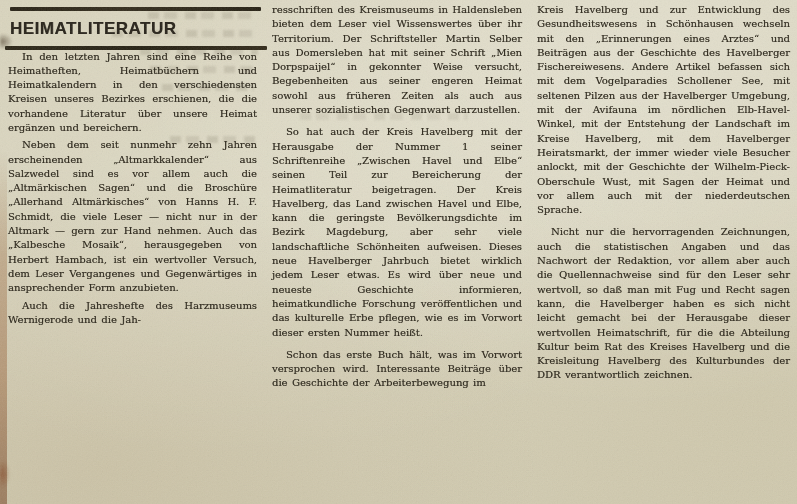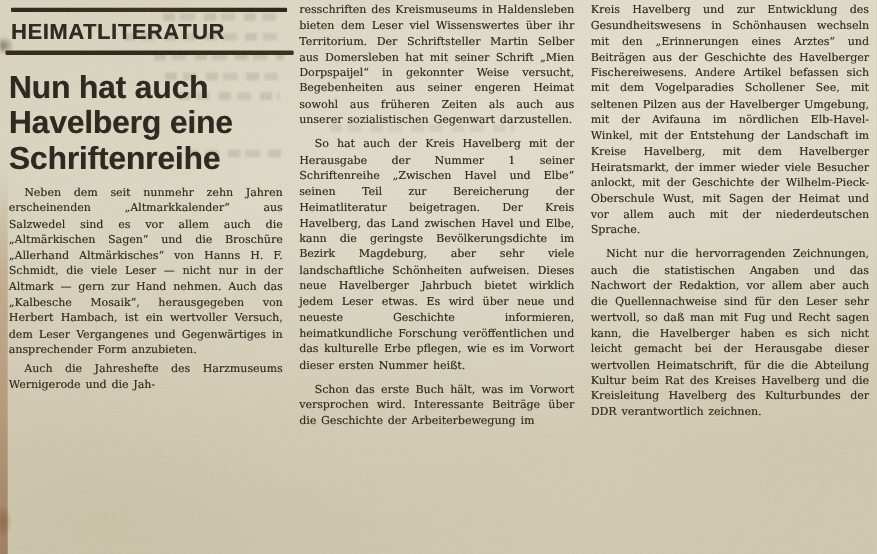--- a/index.html
+++ b/index.html
@@ -33,21 +33,21 @@
   .col-1 .para{margin-bottom:3px;}
   .para.indent{text-indent:14px;}
   .para.last{margin-bottom:0;}
   
   .kicker-block{padding-top:7px;}
   .rule-thick{height:4px;width:251px;margin-left:2px;
     background:linear-gradient(90deg,#272114,#332c1c 45%,#241f12);
     border-radius:1px;}
   .kicker{
     font-family:"Liberation Sans", sans-serif;font-weight:bold;
-    font-size:20px;line-height:22px;letter-spacing:0.5px;
+    font-size:17px;line-height:22px;letter-spacing:0.5px;
     padding:7px 0 6px 2px;color:#262118;
     text-shadow:0.3px 0 0 rgba(38,33,24,0.6);
   }
   .rule-thin{height:3.5px;width:262px;margin-left:-3px;
     background:linear-gradient(90deg,#2b2516,#252012 55%,#312a19);
     border-radius:1px;}
   
   .headline{
     margin:14px 0 8px 0;
     font-family:"Liberation Sans", sans-serif;font-weight:bold;
@@ -98,25 +98,21 @@
   <div class="stain stain-left-edge"></div>
   <div class="stain stain-corner"></div>
   <div class="stain stain-speck"></div>
 
   <div class="col col-1">
     <div class="kicker-block">
       <div class="rule-thick"></div>
       <div class="kicker">HEIMATLITERATUR</div>
       <div class="rule-thin"></div>
     </div>
-    <h1 class="headline">
-      <span class="hl-line">Nun hat auch</span>
-      <span class="hl-line">Havelberg eine</span>
-      <span class="hl-line">Schriftenreihe</span>
-    </h1>
+    <p class="para indent">In den letzten Jahren sind eine Reihe von Heimatheften, Heimatbüchern und Heimatkalendern in den verschiedensten Kreisen unseres Bezirkes erschienen, die die vorhandene Literatur über unsere Heimat ergänzen und bereichern.</p>
     <p class="para indent">Neben dem seit nunmehr zehn Jahren erscheinenden „Altmarkkalender“ aus Salzwedel sind es vor allem auch die „Altmärkischen Sagen“ und die Broschüre „Allerhand Altmärkisches“ von Hanns H. F. Schmidt, die viele Leser — nicht nur in der Altmark — gern zur Hand nehmen. Auch das „Kalbesche Mosaik“, herausgegeben von Herbert Hambach, ist ein wertvoller Versuch, dem Leser Vergangenes und Gegenwärtiges in ansprechender Form anzubieten.</p>
     <p class="para indent last">Auch die Jahreshefte des Harzmuseums Wernigerode und die Jah-</p>
   </div>
 
   <div class="col col-2">
     <p class="para">resschriften des Kreismuseums in Haldensleben bieten dem Leser viel Wissenswertes über ihr Territorium. Der Schriftsteller Martin Selber aus Domersleben hat mit seiner Schrift „Mien Dorpspaijel“ in gekonnter Weise versucht, Begebenheiten aus seiner engeren Heimat sowohl aus früheren Zeiten als auch aus unserer sozialistischen Gegenwart darzustellen.</p>
     <p class="para indent">So hat auch der Kreis Havelberg mit der Herausgabe der Nummer 1 seiner Schriftenreihe „Zwischen Havel und Elbe“ seinen Teil zur Bereicherung der Heimatliteratur beigetragen. Der Kreis Havelberg, das Land zwischen Havel und Elbe, kann die geringste Bevölkerungsdichte im Bezirk Magdeburg, aber sehr viele landschaftliche Schönheiten aufweisen. Dieses neue Havelberger Jahrbuch bietet wirklich jedem Leser etwas. Es wird über neue und neueste Geschichte informieren, heimatkundliche Forschung veröffentlichen und das kulturelle Erbe pflegen, wie es im Vorwort dieser ersten Nummer heißt.</p>
     <p class="para indent last">Schon das erste Buch hält, was im Vorwort versprochen wird. Interessante Beiträge über die Geschichte der Arbeiterbewegung im</p>
   </div>
 

